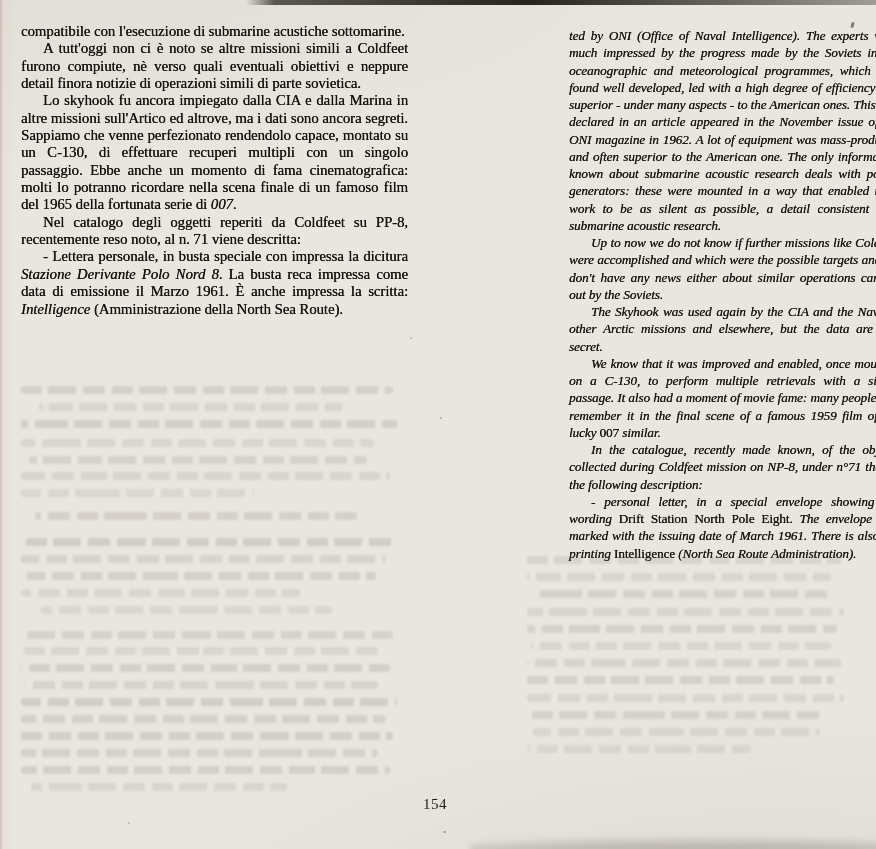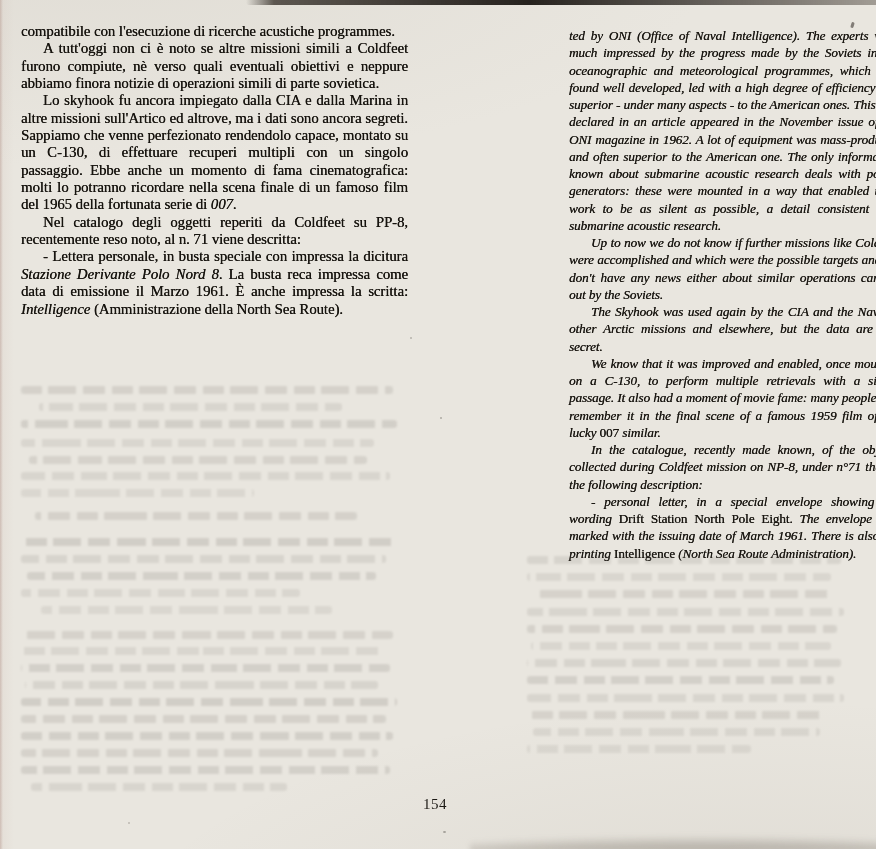--- a/index.html
+++ b/index.html
@@ -76,22 +76,22 @@
       currentColor 62px 84px, transparent 84px 91px);
   }
 </style>
 </head>
 <body>
 
 <div class="top-edge"></div>
 <div class="left-edge"></div>
 
 <div class="col col-left">
-    <p class=""><span>compatibile con l'esecuzione di ricerche acustiche programmes.</span></p>
-    <p class="indent"><span>A tutt'oggi non ci è noto se altre missioni simili a Coldfeet furono compiute, nè verso quali eventuali obiettivi e neppure abbiamo finora notizie di operazioni simili di parte sovietica.</span></p>
+    <p class=""><span>compatibile con l'esecuzione di submarine acustiche sottomarine.</span></p>
+    <p class="indent"><span>A tutt'oggi non ci è noto se altre missioni simili a Coldfeet furono compiute, nè verso quali eventuali obiettivi e neppure detail finora notizie di operazioni simili di parte sovietica.</span></p>
     <p class="indent"><span>Lo skyhook fu ancora impiegato dalla CIA e dalla Marina in altre missioni sull'Artico ed altrove, ma i dati sono ancora segreti. Sappiamo che venne perfezionato rendendolo capace, montato su un C-130, di effettuare recuperi multipli con un singolo passaggio. Ebbe anche un momento di fama cinematografica: molti lo potranno ricordare nella scena finale di un famoso film del 1965 della fortunata serie di </span><span class="alt-italic">007</span><span>.</span></p>
     <p class="indent"><span>Nel catalogo degli oggetti reperiti da Coldfeet su PP-8, recentemente reso noto, al n. 71 viene descritta:</span></p>
     <p class="indent"><span>- Lettera personale, in busta speciale con impressa la dicitura </span><span class="alt-italic">Stazione Derivante Polo Nord 8</span><span>. La busta reca impressa come data di emissione il Marzo 1961. È anche impressa la scritta: </span><span class="alt-italic">Intelligence</span><span> (Amministrazione della North Sea Route).</span></p>
   </div>
 <div class="col col-right">
     <p class=""><span>ted by ONI (Office of Naval Intelligence). The experts were much impressed by the progress made by the Soviets in the oceanographic and meteorological programmes, which they found well developed, led with a high degree of efficiency and superior - under many aspects - to the American ones. This was declared in an article appeared in the November issue of the ONI magazine in 1962. A lot of equipment was mass-produced and often superior to the American one. The only information known about submarine acoustic research deals with power generators: these were mounted in a way that enabled their work to be as silent as possible, a detail consistent with submarine acoustic research.</span></p>
     <p class="indent"><span>Up to now we do not know if further missions like Coldfeet were accomplished and which were the possible targets and we don't have any news either about similar operations carried out by the Soviets.</span></p>
     <p class="indent"><span>The Skyhook was used again by the CIA and the Navy in other Arctic missions and elsewhere, but the data are still secret.</span></p>
     <p class="indent"><span>We know that it was improved and enabled, once mounted on a C-130, to perform multiple retrievals with a single passage. It also had a moment of movie fame: many people will remember it in the final scene of a famous 1959 film of the lucky </span><span class="alt-roman">007</span><span> similar.</span></p>
     <p class="indent"><span>In the catalogue, recently made known, of the objects collected during Coldfeet mission on NP-8, under n°71 there's the following description:</span></p>

